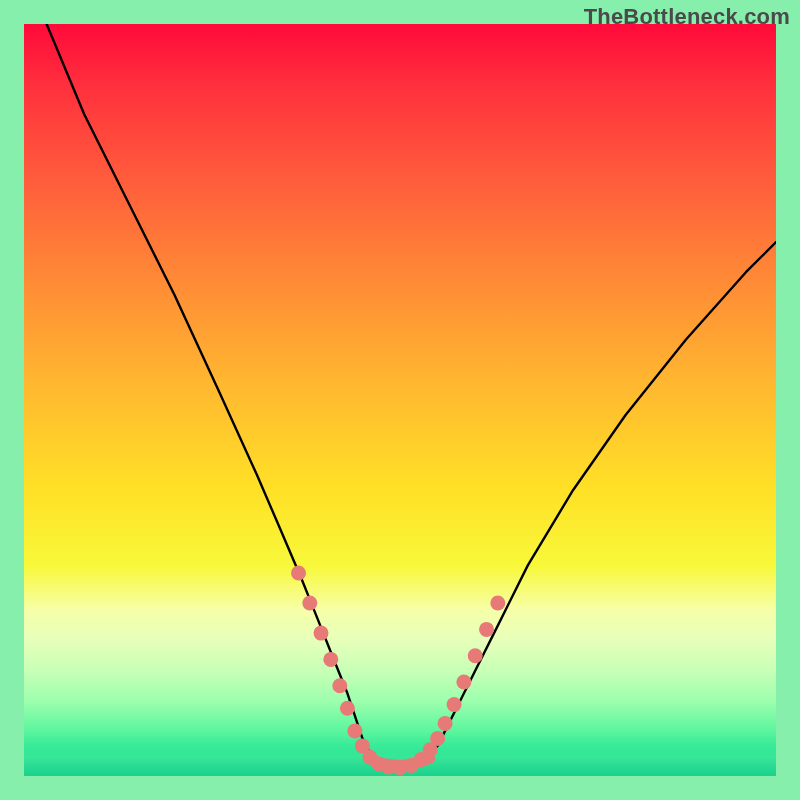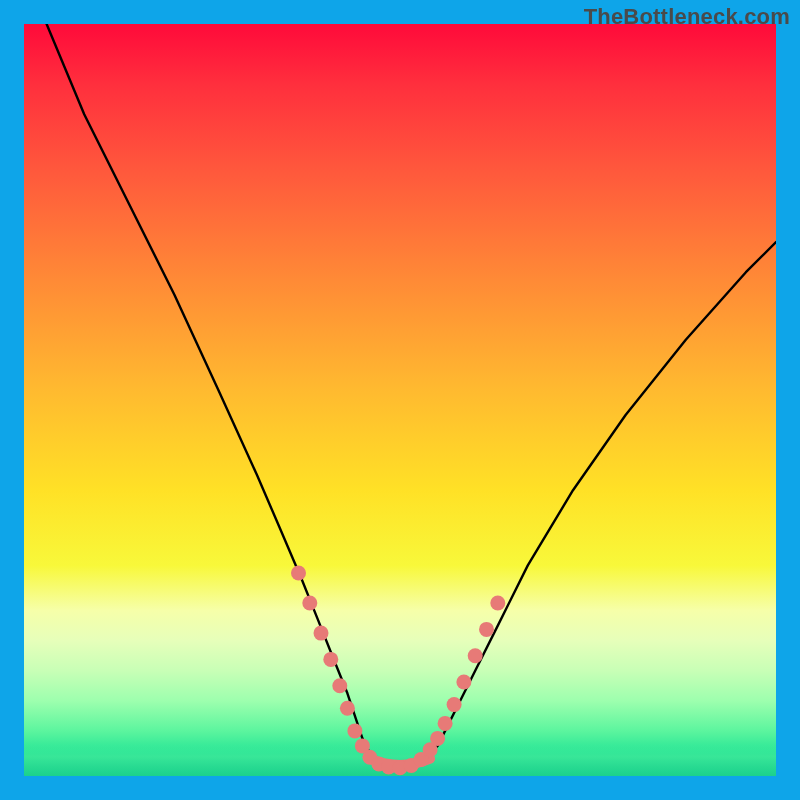--- a/index.html
+++ b/index.html
@@ -10,21 +10,21 @@
     overflow: hidden;
     background: #000;
     font-family: Arial, Helvetica, sans-serif;
   }
   .frame {
     position: absolute;
     left: 0;
     top: 0;
     width: 800px;
     height: 800px;
-    background: #0ea5e9;
+    background: #86efac;
   }
   .plot {
     position: absolute;
     left: 24px;
     top: 24px;
     width: 752px;
     height: 752px;
     overflow: hidden;
   }
   .gradient {

